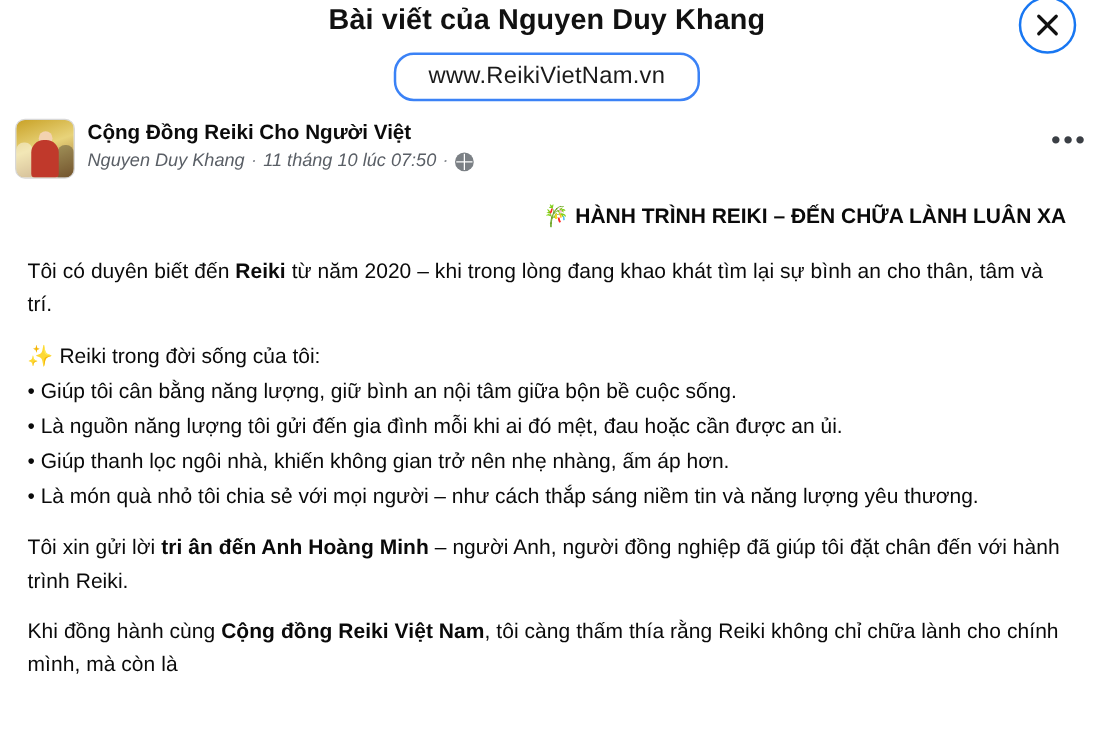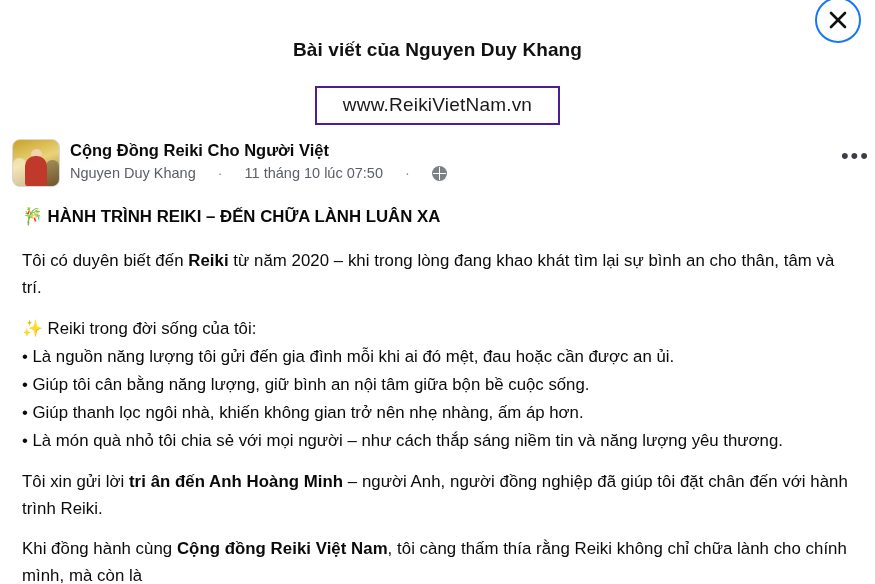--- a/index.html
+++ b/index.html
@@ -21,25 +21,24 @@
   .header {
     position: relative;
     height: 38px;
   }
   .header-title {
     position: absolute;
     left: 0;
     right: 0;
     top: 2px;
     text-align: center;
-    font-size: 19px;
+    font-size: 23px;
     font-weight: bold;
     color: #111111;
     letter-spacing: 0.1px;
-    margin-top: 37px;
   }
   .close-btn {
     position: absolute;
     right: 14px;
     top: -3px;
     width: 46px;
     height: 46px;
     border-radius: 50%;
     background: #ffffff;
     border: 2px solid #1877f2;
@@ -50,28 +49,27 @@
   }
   .close-btn svg { display: block; }
 
   
   .watermark-wrap {
     display: flex;
     justify-content: center;
     margin-top: 4px;
   }
   .watermark {
-    border: 2px solid #4c1d95;
-    border-radius: 0;
+    border: 2px solid #3b82f6;
+    border-radius: 16px;
     padding: 6px 26px 7px 26px;
     font-size: 19px;
     color: #1a1a1a;
     background: #ffffff;
     letter-spacing: 0.2px;
-    margin-top: 44px;
   }
 
   
   .post-head {
     position: relative;
     margin-top: 14px;
     padding: 0 3px 0 12px;
     display: flex;
     align-items: flex-start;
   }
@@ -131,22 +129,23 @@
     font-weight: bold;
     color: #0b0b0b;
     line-height: 20px;
   }
   .sub-line {
     margin-top: 4px;
     font-size: 14.5px;
     color: #5a5f66;
     display: flex;
     align-items: center;
-    gap: 22px;
+    gap: 5px;
     line-height: 18px;
+    font-style: italic;
   }
   .sub-dot { color: #8c9096; }
   .globe {
     width: 15px;
     height: 15px;
     border-radius: 50%;
     background: #7b8085;
     position: relative;
     display: inline-block;
   }
@@ -186,20 +185,21 @@
     line-height: 27px;
     margin: 0 0 2px 0;
     letter-spacing: 0.05px;
   }
   .gap { margin-bottom: 13px; }
   .title-line {
     font-size: 16.8px;
     font-weight: bold;
     line-height: 27px;
     margin-bottom: 17px;
+    text-align: right;
   }
   .bold { font-weight: bold; }
   .bullet { font-size: 16.8px; line-height: 28px; }
   .sub-head { font-weight: normal; font-size: 16.8px; line-height: 28px; }
   .emoji { font-family: "DejaVu Sans", sans-serif; }
 </style>
 </head>
 <body>
 
 <div id="screen">
@@ -250,22 +250,22 @@
     <p class="p gap">
       <span>Tôi có duyên biết đến </span><span class="bold">Reiki</span><span> từ năm 2020 – khi trong lòng đang khao khát tìm lại sự bình an cho thân, tâm và trí.</span>
     </p>
 
 
     <div class="sub-head">
       <span class="emoji">✨</span>
       <span>Reiki trong đời sống của tôi:</span>
     </div>
 
+    <div class="bullet">• Giúp tôi cân bằng năng lượng, giữ bình an nội tâm giữa bộn bề cuộc sống.</div>
     <div class="bullet">• Là nguồn năng lượng tôi gửi đến gia đình mỗi khi ai đó mệt, đau hoặc cần được an ủi.</div>
-    <div class="bullet">• Giúp tôi cân bằng năng lượng, giữ bình an nội tâm giữa bộn bề cuộc sống.</div>
     <div class="bullet">• Giúp thanh lọc ngôi nhà, khiến không gian trở nên nhẹ nhàng, ấm áp hơn.</div>
     <div class="bullet gap">• Là món quà nhỏ tôi chia sẻ với mọi người – như cách thắp sáng niềm tin và năng lượng yêu thương.</div>
 
     <p class="p gap">
       <span>Tôi xin gửi lời </span><span class="bold">tri ân đến Anh Hoàng Minh</span><span> – người Anh, người đồng nghiệp đã giúp tôi đặt chân đến với hành trình Reiki.</span>
     </p>
 
     <p class="p">
       <span>Khi đồng hành cùng </span><span class="bold">Cộng đồng Reiki Việt Nam</span><span>, tôi càng thấm thía rằng Reiki không chỉ chữa lành cho chính mình, mà còn là </span>
     </p>

